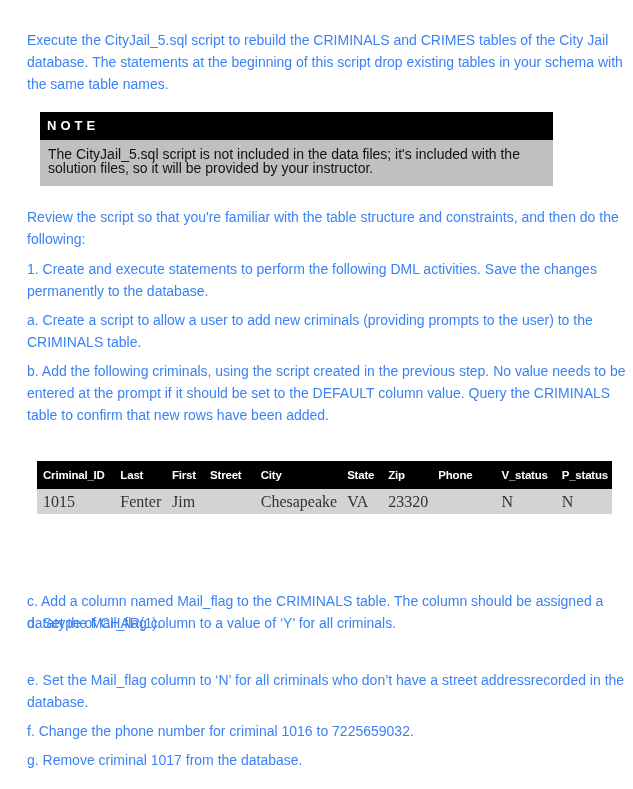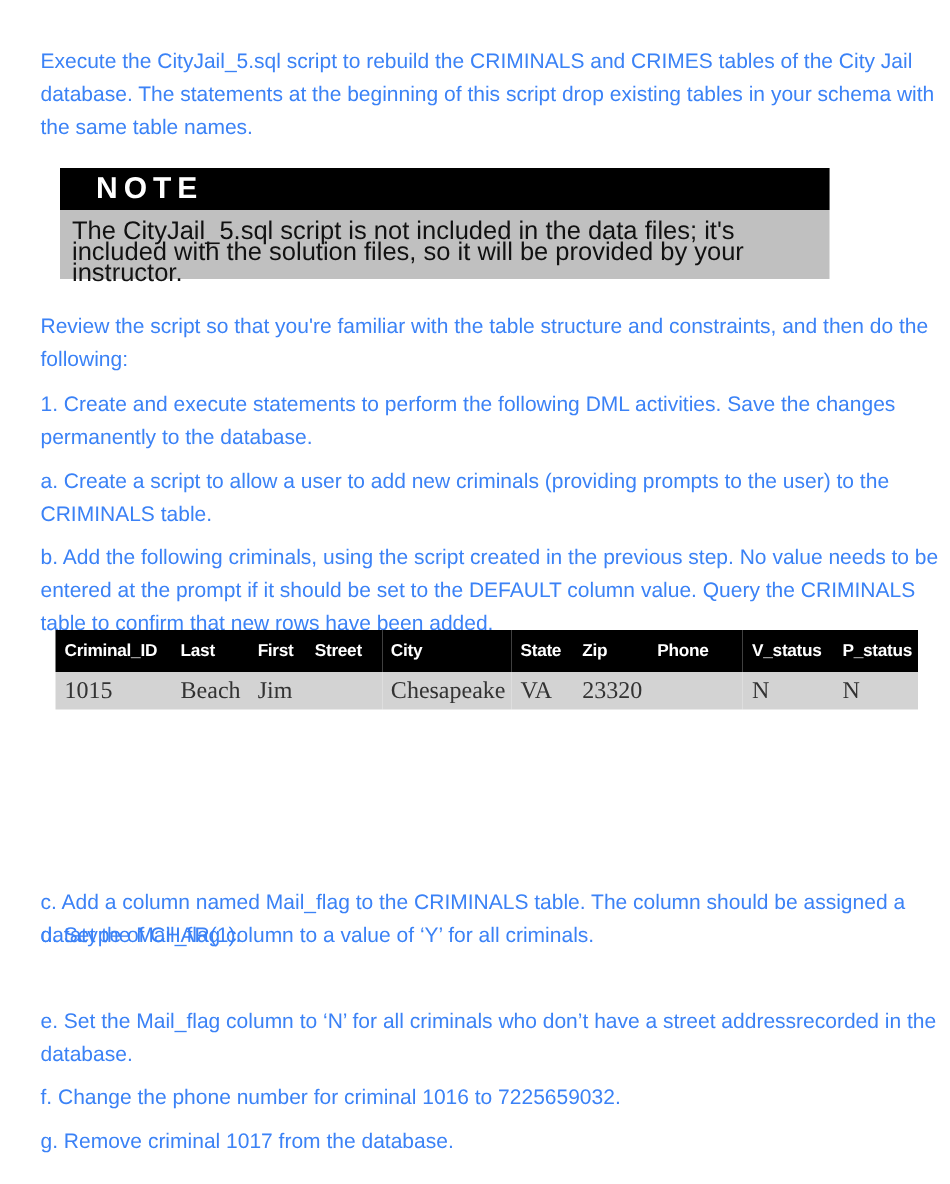--- a/index.html
+++ b/index.html
@@ -31,35 +31,35 @@
       width: 513px;
       height: 74px;
       background: #c0c0c0;
     }
     .note-head {
       background: #000000;
       color: #ffffff;
       height: 28px;
       font-family: "Liberation Sans", sans-serif;
       font-weight: bold;
-      font-size: 20px;
+      font-size: 13px;
       letter-spacing: 4px;
       line-height: 28px;
-      padding-left: 24px;
+      padding-left: 7px;
     }
     .note-body {
       padding: 7px 8px 0 8px;
-      font-size: 17px;
+      font-size: 14px;
       line-height: 14px;
       color: #111111;
     }
     table.crim {
       position: absolute;
       left: 37px;
-      top: 420px;
+      top: 461px;
       width: 575px;
       border-collapse: collapse;
       font-size: 11px;
     }
     table.crim th {
       background: #000000;
       color: #ffffff;
       font-family: "Liberation Sans", sans-serif;
       font-weight: bold;
       font-size: 11.5px;
@@ -107,21 +107,21 @@
       <th style="width:33px;">State</th>
       <th style="width:32px;">Zip</th>
       <th style="width:62px;">Phone</th>
       <th style="width:52px;">V_status</th>
       <th>P_status</th>
     </tr>
   </thead>
   <tbody>
     <tr class="r0">
       <td>1015</td>
-      <td>Beach</td>
+      <td>Fenter</td>
       <td>Jim</td>
       <td></td>
       <td>Chesapeake</td>
       <td>VA</td>
       <td>23320</td>
       <td></td>
       <td>N</td>
       <td>N</td>
     </tr>
   </tbody>

